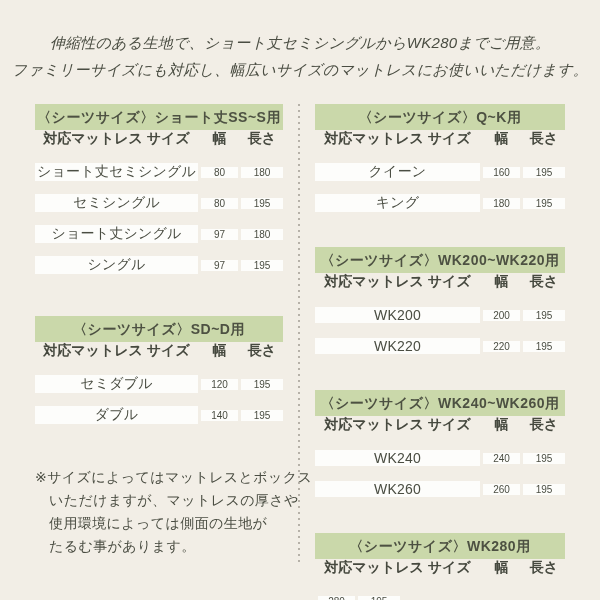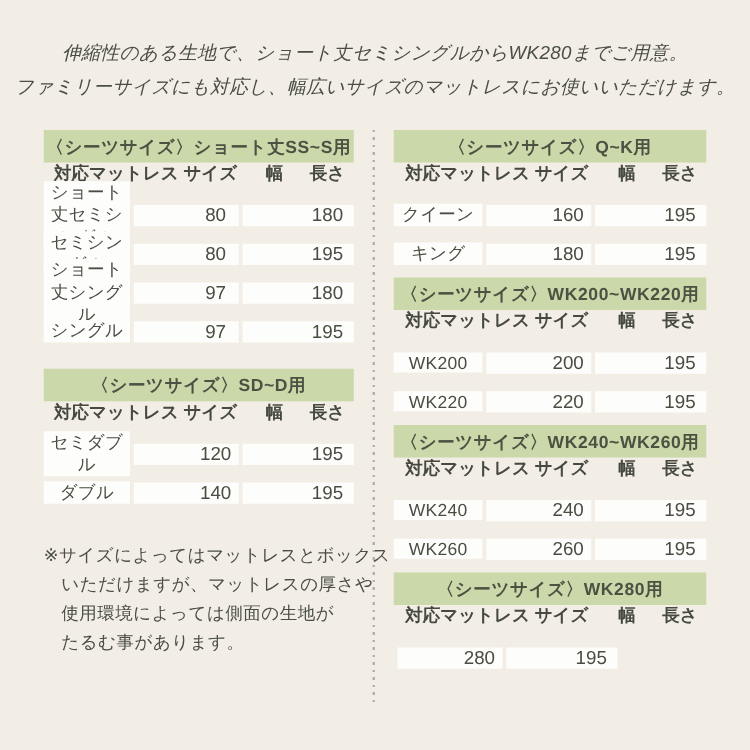--- a/index.html
+++ b/index.html
@@ -25,22 +25,22 @@
   }
   .col-left { width:248px; }
   .col-spacer { width:32px; position:relative; }
   .divider {
     position:absolute; left:50%; margin-left:-1px; top:0;
     width:2px; height:460px;
     background:repeating-linear-gradient(180deg,#b6b1a8 0,#b6b1a8 2px,transparent 2px,transparent 6px);
   }
   .col-right { width:250px; }
 
-  .col-left .size-table { margin-bottom:16px; }
-  .col-right .size-table { margin-bottom:5px; }
+  .col-left .size-table { margin-bottom:37px; }
+  .col-right .size-table { margin-bottom:30px; }
 
   .table-title {
     height:26px; line-height:26px;
     text-align:center;
     background:#cad8aa;
     color:#4d5142;
     font-size:14px; font-weight:bold;
     letter-spacing:0.5px;
   }
   .colhead {
@@ -49,21 +49,21 @@
   }
   .cell-name { flex:1; text-align:center; }
   .cell-w { width:37px; margin-left:3px; text-align:center; }
   .cell-l { width:42px; margin-left:3px; text-align:center; }
   .row { display:flex; height:28px; margin-bottom:3px;align-items:center; }
   .row > div {
     background:#fdfdfb;
     display:flex; align-items:center; justify-content:center;
   }
   .row .cell-name { font-size:14px; letter-spacing:0.2px; }
-  .row .cell-w, .row .cell-l { font-size:15px;padding-left:47px; }
+  .row .cell-w, .row .cell-l { font-size:10px; }
 
   .notes { margin-top:25px; font-size:14px; line-height:23px; letter-spacing:0.4px; }
   .note-line { white-space:nowrap; }
   .note-line.cont { padding-left:14px; }
 </style>
 </head>
 <body>
 
 <div class="intro">
   <div class="intro-line">伸縮性のある生地で、ショート丈セミシングルからWK280までご用意。</div>

